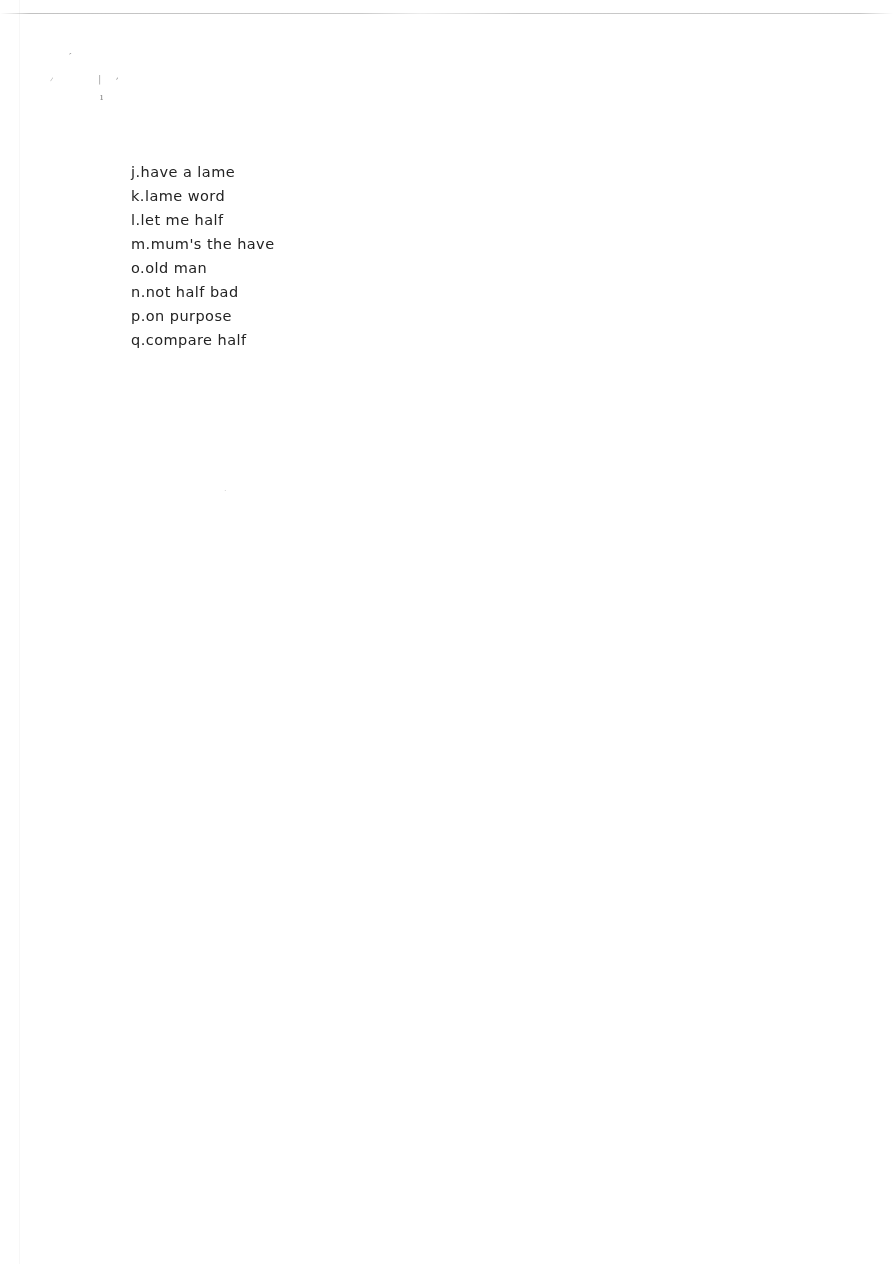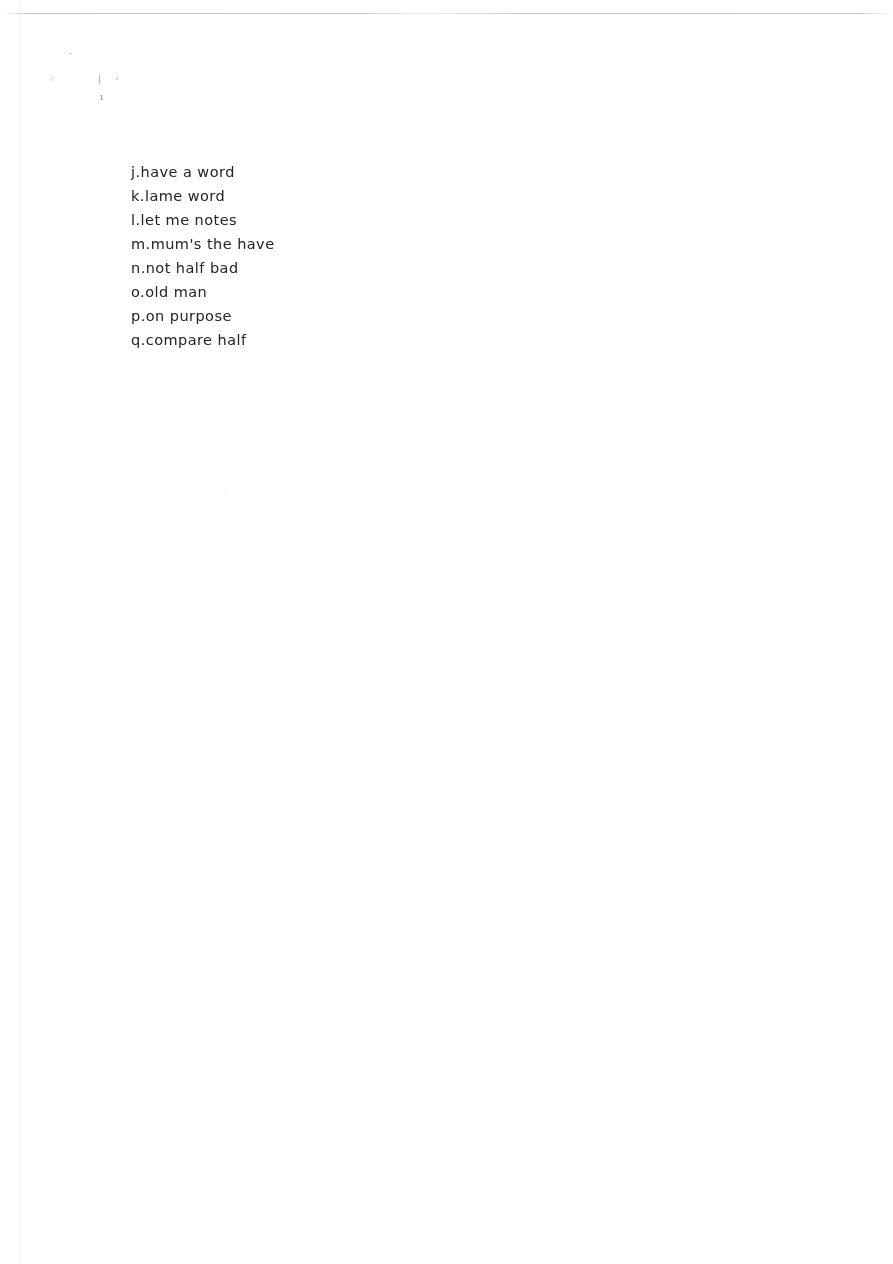--- a/index.html
+++ b/index.html
@@ -81,21 +81,21 @@
 <div class="page-left-edge"></div>
 
 <span class="smudge s1">′</span>
 <span class="smudge s2">⸍</span>
 <span class="smudge s3">|</span>
 <span class="smudge s4">’</span>
 <span class="smudge s5">ı</span>
 <span class="smudge s6">·</span>
 
 <div class="entry-list">
-  <div class="entry-item">j.have a word</div>
+  <div class="entry-item">j.have a lame</div>
   <div class="entry-item">k.lame word</div>
-  <div class="entry-item">l.let me notes</div>
+  <div class="entry-item">l.let me half</div>
   <div class="entry-item">m.mum's the have</div>
+  <div class="entry-item">o.old man</div>
   <div class="entry-item">n.not half bad</div>
-  <div class="entry-item">o.old man</div>
   <div class="entry-item">p.on purpose</div>
   <div class="entry-item">q.compare half</div>
 </div>
 
 </body></html>

